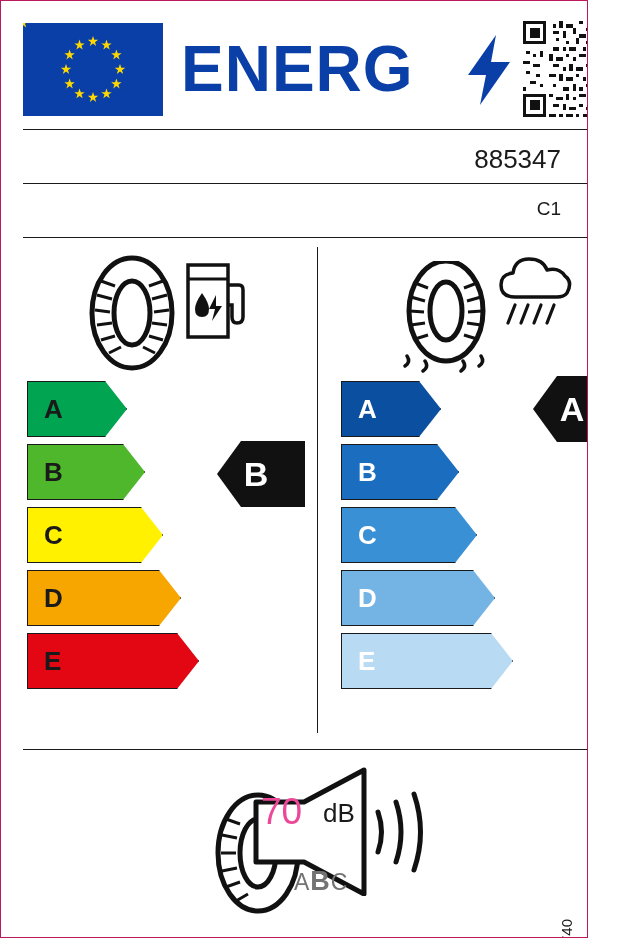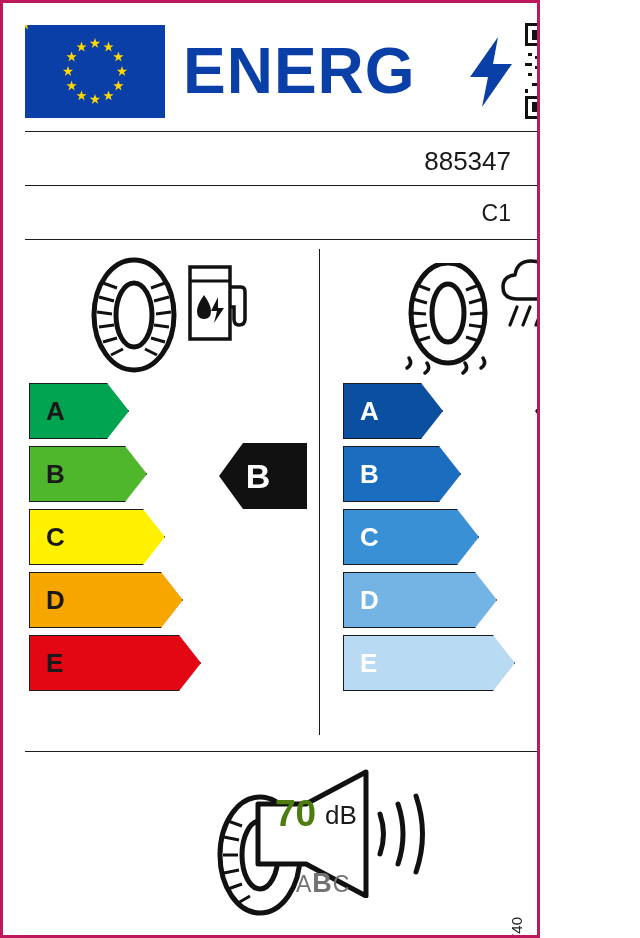--- a/index.html
+++ b/index.html
@@ -3,24 +3,24 @@
 <meta charset="utf-8">
 <style>
   * { box-sizing: border-box; }
   html, body {
     margin: 0; padding: 0;
     background: #ffffff;
     font-family: "Liberation Sans", sans-serif;
   }
   .label {
     position: relative;
-    width: 540px;
+    width: 588px;
     height: 938px;
     background: #ffffff;
-    border: 3px solid #be185d;
+    border: 1px solid #be185d;
     overflow: hidden;
   }
 
   
   .header {
     position: absolute;
     left: 0; top: 0;
     width: 640px; height: 128px;
   }
   .eu-flag {
@@ -80,21 +80,21 @@
   .size {
     position: absolute;
     left: 26px; top: 194px;
     font-size: 27px;
     color: #1a1a1a;
     letter-spacing: 1px;
   }
   .classcode {
     position: absolute;
     right: 26px; top: 197px;
-    font-size: 23px;
+    font-size: 19px;
     color: #1a1a1a;
   }
 
   
   .vdiv {
     position: absolute;
     left: 316px; top: 246px;
     width: 1px; height: 486px;
     background: #1a1a1a;
   }
@@ -139,24 +139,24 @@
     clip-path: polygon(24px 0, 100% 0, 100% 100%, 24px 100%, 0 50%);
   }
   .marker-fuel { left: 216px; top: 440px; }
   .marker-wet  { left: 532px; top: 375px; }
 
   
   .noise-sep { top: 748px; }
   .noise { position: absolute; left: 0; top: 760px; width: 640px; height: 160px; }
   .db-value {
     position: absolute;
-    left: 272px; top: 790px;
+    left: 260px; top: 790px;
     font-size: 37px;
-    font-weight: bold;
-    color: #4d7c0f;
+    font-weight: normal;
+    color: #ec4899;
   }
   .db-unit {
     position: absolute;
     left: 322px; top: 797px;
     font-size: 26px;
     color: #1a1a1a;
   }
   .noise-classes {
     position: absolute;
     left: 293px; top: 865px;

